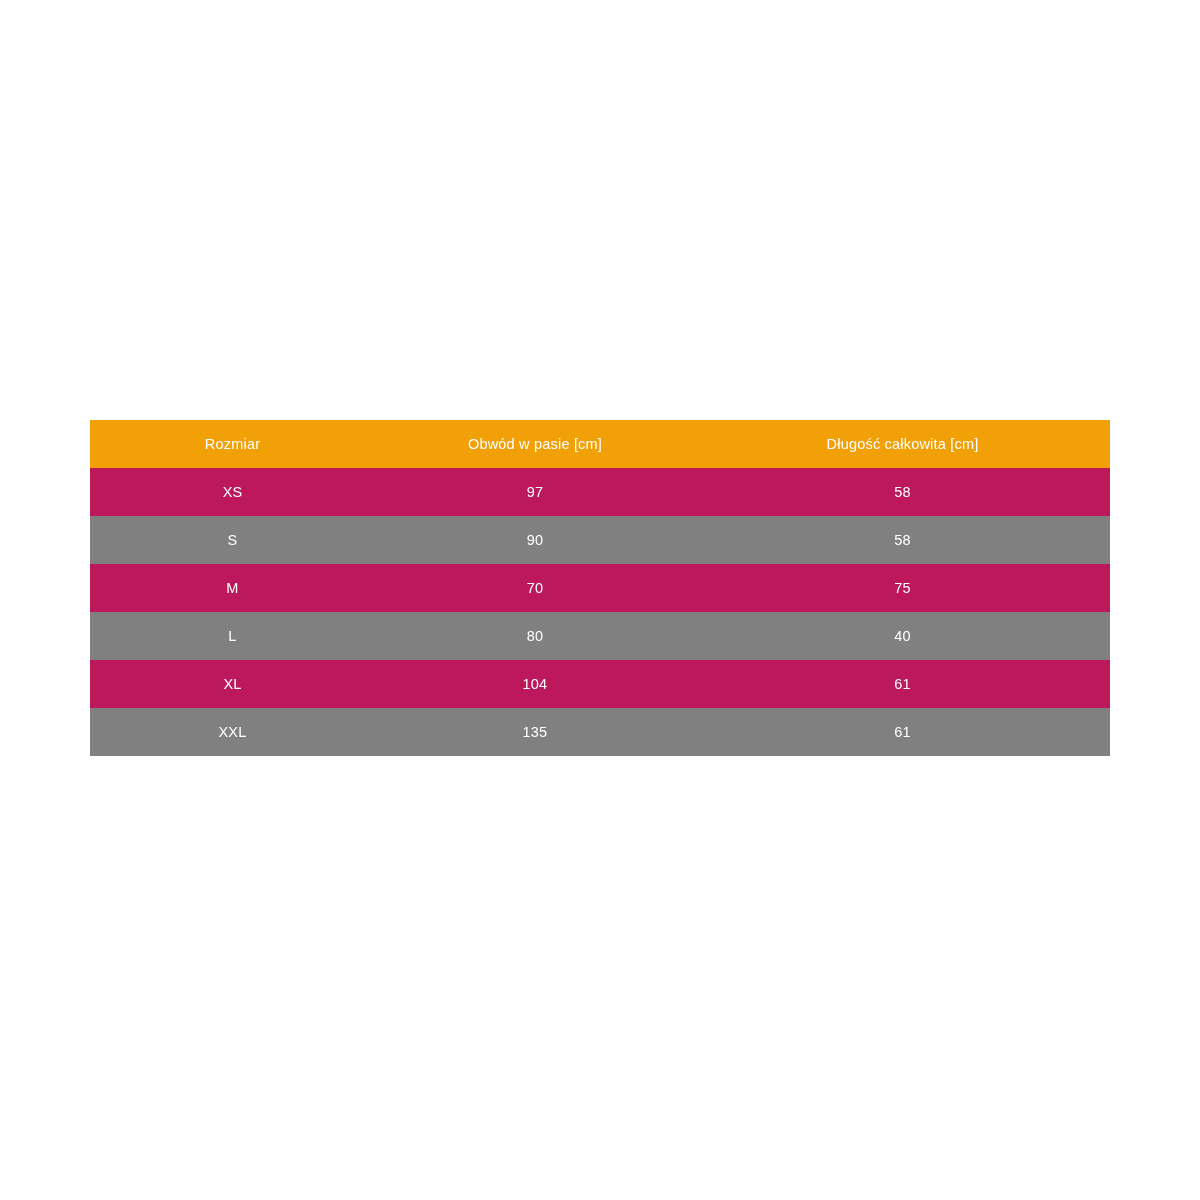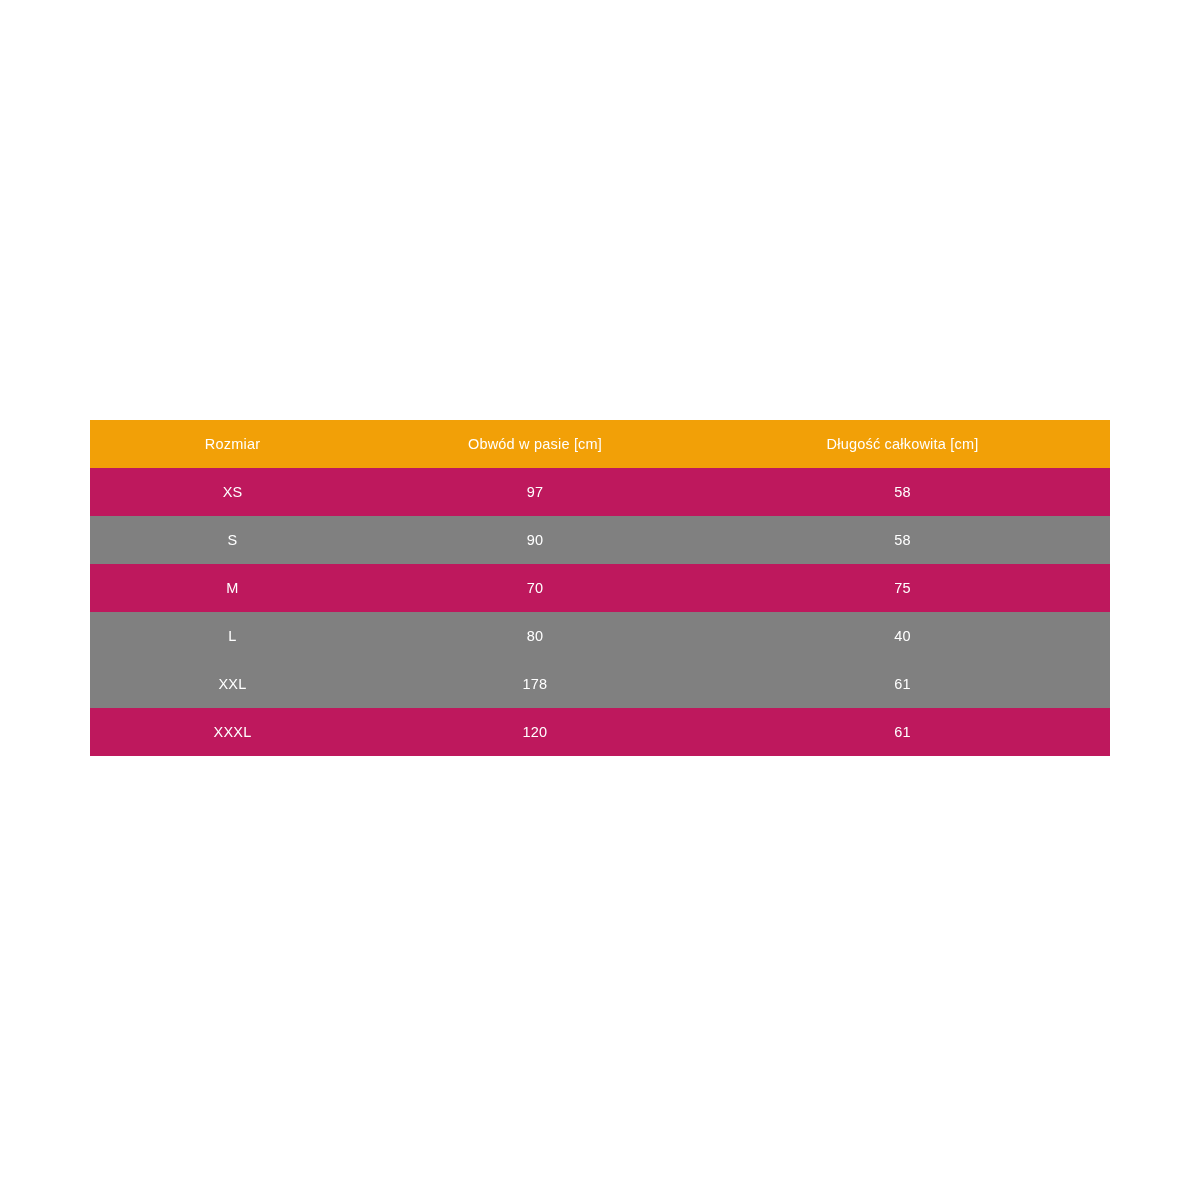--- a/index.html
+++ b/index.html
@@ -90,25 +90,25 @@
       <tr class="row-light">
         <td>M</td>
         <td>70</td>
         <td>75</td>
       </tr>
       <tr class="row-dark">
         <td>L</td>
         <td>80</td>
         <td>40</td>
       </tr>
+      <tr class="row-light">
+        <td>XL</td>
+        <td>104</td>
+        <td>61</td>
+      </tr>
       <tr class="row-dark">
         <td>XXL</td>
-        <td>178</td>
-        <td>61</td>
-      </tr>
-      <tr class="row-light">
-        <td>XXXL</td>
-        <td>120</td>
+        <td>135</td>
         <td>61</td>
       </tr>
     </tbody>
   </table>
 </div>
 
 </body></html>

